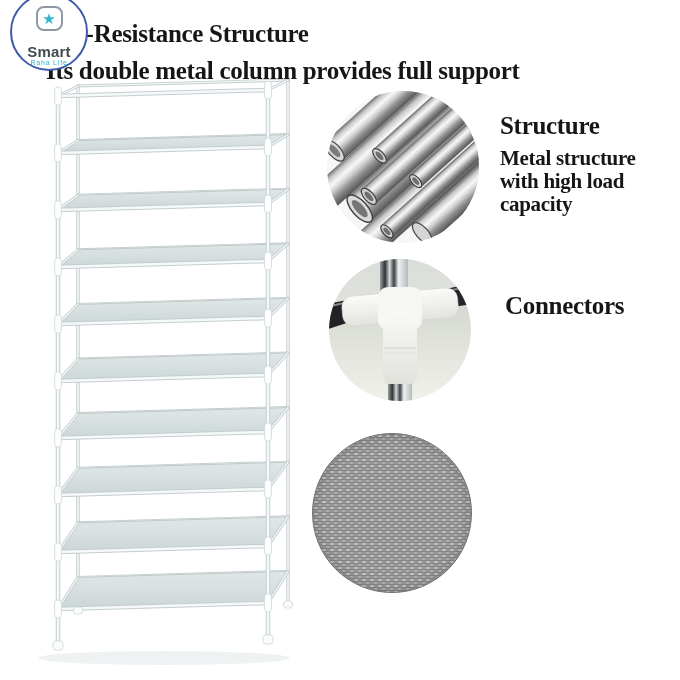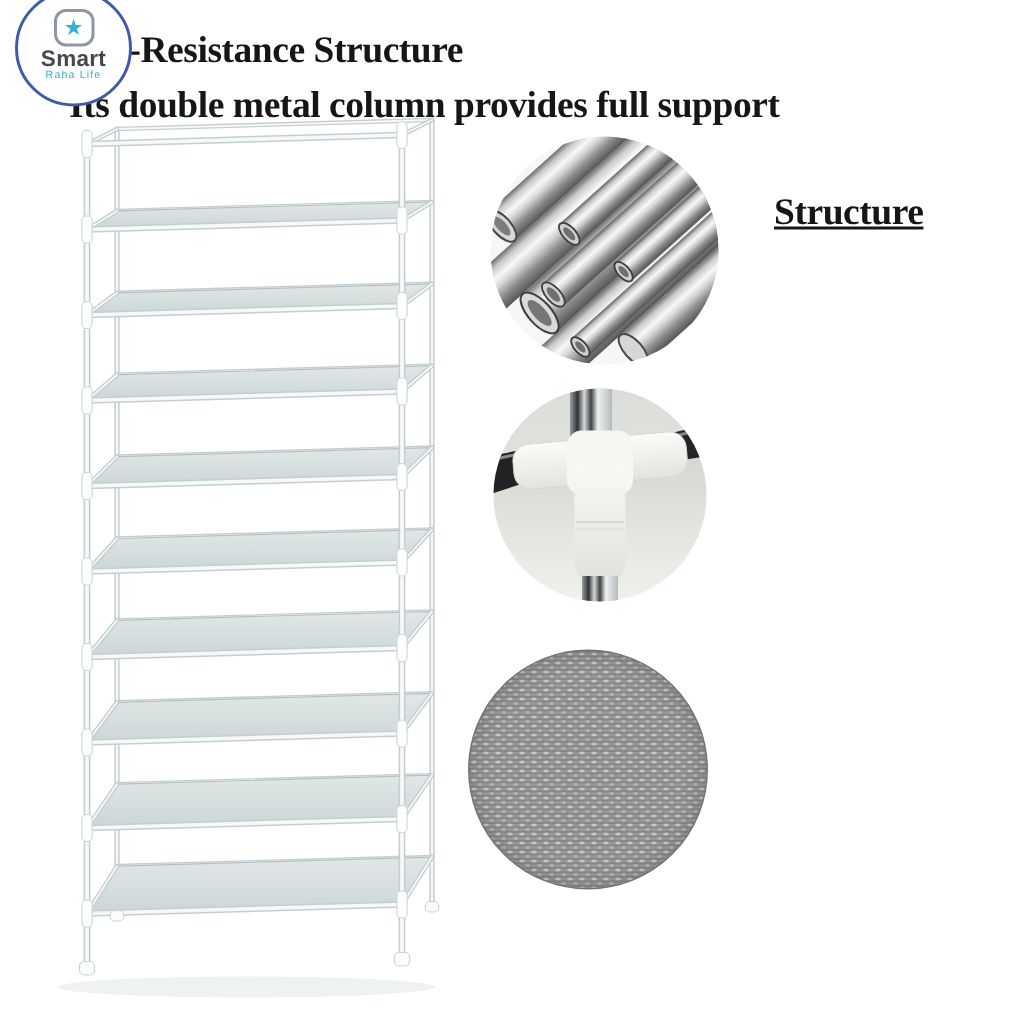--- a/index.html
+++ b/index.html
@@ -13,21 +13,21 @@
             letter-spacing:-0.3px;white-space:nowrap;z-index:2;}
 
   
   .logo{position:absolute;left:10px;top:-7px;width:78px;height:78px;border-radius:50%;
         background:#ffffff;border:2px solid #3f5ca8;box-sizing:border-box;z-index:5;
         display:flex;flex-direction:column;align-items:center;
         font-family:"Liberation Sans",sans-serif;}
   .logo-icon{margin-top:11px;width:27px;height:25px;border:2px solid #8e98a4;border-radius:8px;
              display:flex;align-items:center;justify-content:center;box-sizing:border-box;}
   .logo-star{color:#33b5d2;font-size:15px;line-height:1;}
-  .logo-name{margin-top:0px;font-size:15px;font-weight:bold;color:#43494f;letter-spacing:.2px;}
+  .logo-name{margin-top:12px;font-size:15px;font-weight:bold;color:#43494f;letter-spacing:.2px;}
   .logo-tag{font-size:7px;color:#2fb0cc;letter-spacing:.8px;margin-top:-1px;}
 
   
   .rack-wrap{position:absolute;left:28px;top:78px;width:290px;height:595px;z-index:1;}
 
   
   .callout-circle{position:absolute;border-radius:50%;overflow:hidden;}
   .c1{left:326px;top:90px;width:154px;height:154px;}
   .c2{left:328px;top:258px;width:144px;height:144px;}
   .c3{left:312px;top:433px;width:160px;height:160px;border:1px solid #747474;box-sizing:border-box;
@@ -35,21 +35,21 @@
       background-image:
         radial-gradient(ellipse 3px 1.6px at 3px 2px, #c6c6c6 55%, rgba(0,0,0,0) 70%),
         radial-gradient(ellipse 3px 1.6px at 7px 5px, #b2b2b2 55%, rgba(0,0,0,0) 70%),
         linear-gradient(#868686 1px, rgba(0,0,0,0) 1px);
       background-size:8px 6px,8px 6px,8px 3px;
       box-shadow:inset 0 0 14px rgba(0,0,0,.18);}
   .callout-text{position:absolute;width:175px;}
   .t1{left:500px;top:110px;}
   .t2{left:505px;top:290px;}
   .t3{left:492px;top:466px;width:165px;}
-  .callout-heading{font-size:25px;font-weight:bold;line-height:31px;letter-spacing:-0.3px;margin:16px;text-decoration:underline;}
+  .callout-heading{font-size:25px;font-weight:bold;line-height:31px;letter-spacing:-0.3px;margin:0;}
   .callout-body{font-size:21px;font-weight:bold;line-height:23px;letter-spacing:-0.3px;
                 margin:6px 0 0 0;width:168px;}
   svg{display:block;}
 </style>
 </head>
 <body>
 
 <div class="stage">
 
   <div class="title">n-Resistance Structure</div>
@@ -238,20 +238,21 @@
           <ellipse cx="77" cy="96" rx="2.1" ry="4.6" fill="#6f6f6f"></ellipse>
           <rect x="22" y="106" width="210" height="16" fill="url(#tg)" stroke="#5c5c5c" stroke-width=".4"></rect>
           <ellipse cx="22" cy="114" rx="4" ry="8" fill="#cfcfcf" stroke="#3e3e3e" stroke-width="1.2"></ellipse>
           <ellipse cx="22" cy="114" rx="2.1" ry="4.6" fill="#6f6f6f"></ellipse>
         </g>
       </g>
     </svg>
   </div>
   <div class="callout-text t1">
     <p class="callout-heading">Structure</p>
+    <p class="callout-body">Metal structure with high load capacity</p>
   </div>
 
   <div class="callout-circle c2">
     <svg width="144" height="144" viewBox="0 0 144 144">
       <defs>
         <clipPath id="cc">
             <circle cx="72" cy="72" r="71"></circle>
           </clipPath>
         <linearGradient id="bgG" x1="0" y1="0" x2="0" y2="1">
           <stop offset="0" stop-color="#c9cdc9"></stop>
@@ -288,17 +289,18 @@
         </g>
         <rect x="50" y="29" width="44" height="43" rx="10" fill="#f6f6f3"></rect>
         <rect x="55" y="54" width="34" height="74" rx="9" fill="url(#whV)"></rect>
         <line x1="56" y1="90" x2="88" y2="90" stroke="#dadad4" stroke-width="1.5"></line>
         <line x1="56" y1="95" x2="88" y2="95" stroke="#e2e2dc" stroke-width="1.2"></line>
         <rect x="60" y="126" width="24" height="18" fill="url(#chG)"></rect>
       </g>
     </svg>
   </div>
   <div class="callout-text t2">
+    <p class="callout-heading">Connectors</p>
   </div>
 
   <div class="callout-circle c3"></div>
 
 </div>
 
 </body></html>

